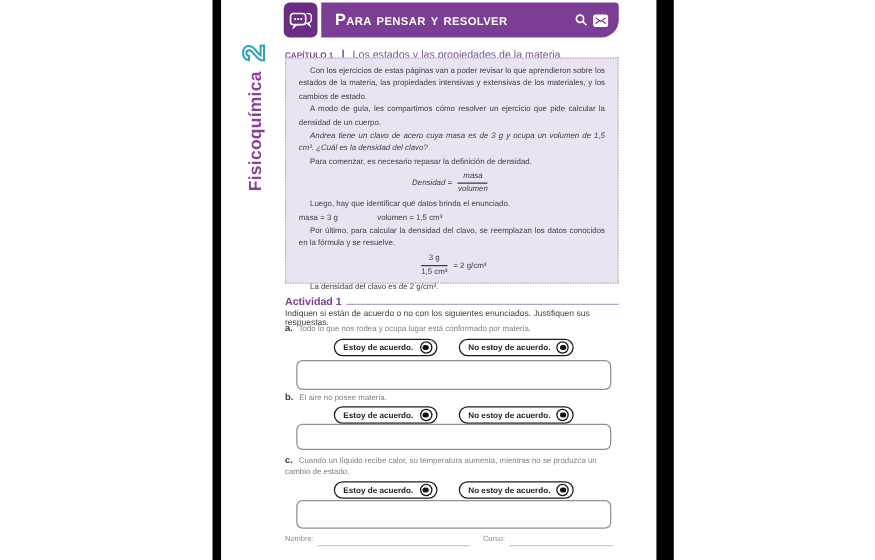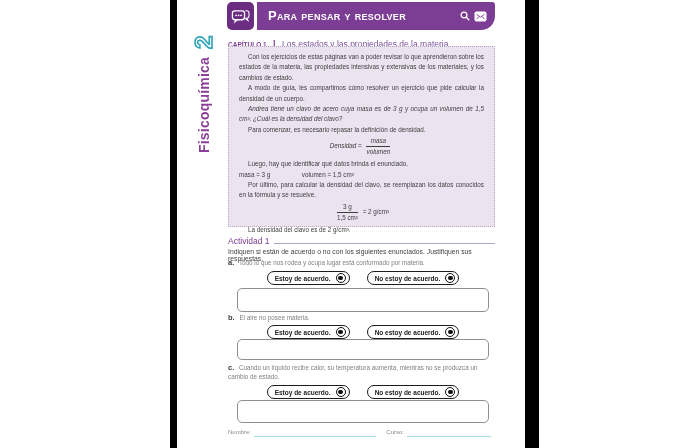--- a/index.html
+++ b/index.html
@@ -38,21 +38,21 @@
   .formula { text-align:center; margin:2px 0 3px 0; font-size:6.3px; }
   .frac { display:inline-block; text-align:center; vertical-align:middle; margin:0 3px; }
   .frac .num { display:block; border-bottom:1px solid #3d3d3d; padding:0 2px 1px 2px; line-height:8px; }
   .frac .den { display:block; padding-top:1px; line-height:8px; }
   .data-line { text-indent:0; }
   .spacer { display:inline-block; width:28px; }
 
   
   .activity-head { position:absolute; left:51px; top:236px; width:267px;
                    display:flex; align-items:center; }
-  .act-title { color:#7c3d94; font-weight:normal; font-size:8.5px; white-space:nowrap; }
+  .act-title { color:#7c3d94; font-weight:bold; font-size:8.5px; white-space:nowrap; }
   .act-rule { flex:1; border-top:1px solid #b5a3c6; margin-left:4px; height:0; position:relative; top:2px; }
   .instruction { position:absolute; left:51px; top:248px; width:268px; font-size:6.8px; color:#3f3f3f; }
 
   .item { position:absolute; left:51px; width:270px; font-size:6.3px; color:#808080; line-height:8.5px; }
   .item-letter { font-size:7.5px; font-weight:bold; color:#3a3a3a; margin-right:3px; }
 
   .choices { position:absolute; left:60px; width:252px; display:flex; justify-content:center; gap:17px; }
   .choice { display:inline-flex; align-items:center; background:#fff;
             border:1.3px solid #1c1c1c; border-radius:8px; padding:1px 3px 1px 7px;
             font-size:6.5px; font-weight:bold; color:#222; cursor:pointer; }

